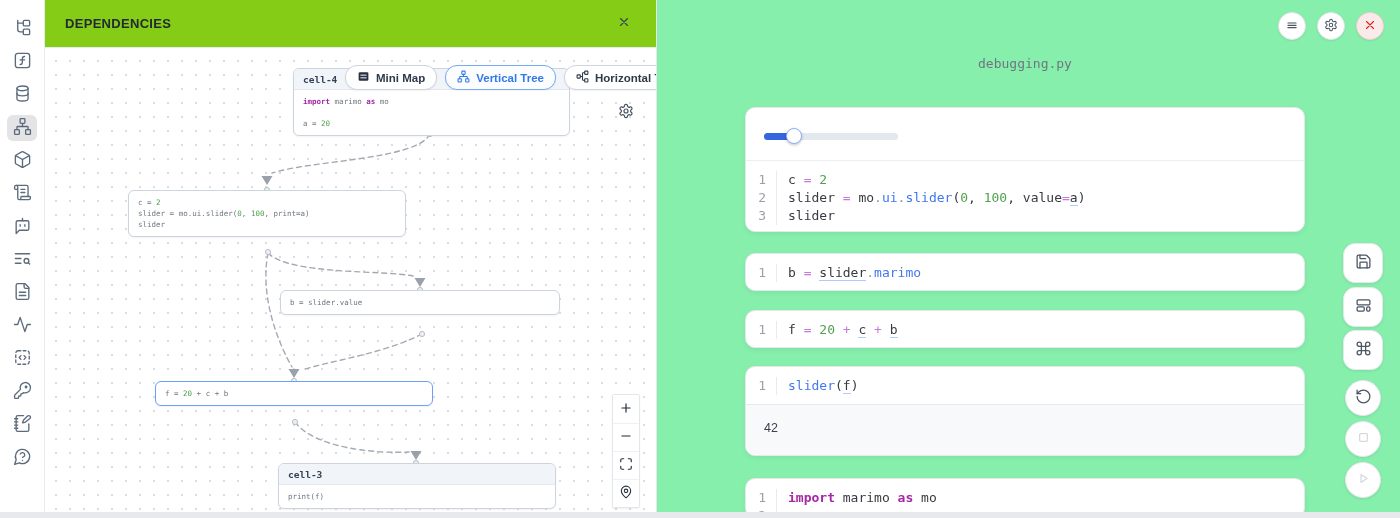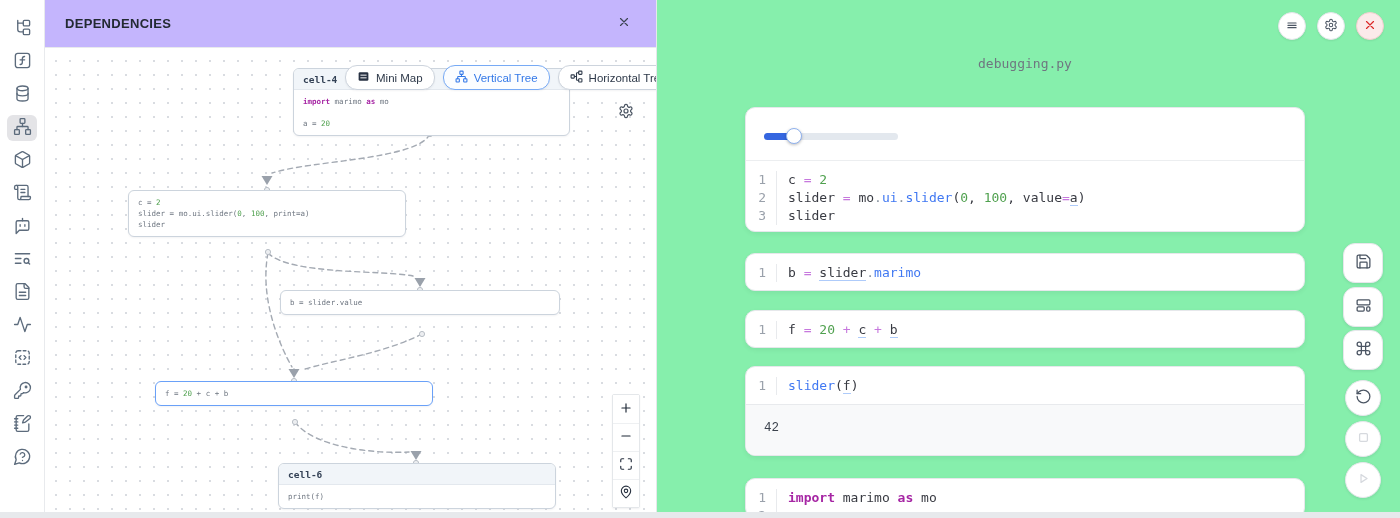--- a/index.html
+++ b/index.html
@@ -12,42 +12,42 @@
   .sidebar{position:absolute;left:0;top:0;width:45px;height:100%;background:#fff;
     border-right:1px solid #e8eaed;display:flex;flex-direction:column;align-items:center;
     padding-top:16px;gap:7px;z-index:40}
   .sb{width:30px;height:26px;display:flex;align-items:center;justify-content:center;border-radius:6px;cursor:pointer}
   .sb svg{color:#5c6b7c}
   .sb.active{background:#e4e4e7}
   .sb svg{width:19px;height:19px}
 
   
   .dep-panel{position:absolute;left:45px;top:0;width:612px;height:518px;background:#fff;border-right:1px solid #e6e8eb}
-  .dep-header{position:absolute;left:0;top:0;right:0;height:48px;background:#c4b5fd;
+  .dep-header{position:absolute;left:0;top:0;right:0;height:48px;background:#84cc16;
     border-bottom:1px solid #e8eaed;display:flex;align-items:center;padding:0 20px;z-index:6}
   .dep-title{font-size:13px;font-weight:bold;color:#232a33;letter-spacing:.3px}
   .dep-close{margin-left:auto;width:24px;height:24px;border:none;background:none;display:flex;
     align-items:center;justify-content:center;cursor:pointer;color:#3c4452}
   .graph{position:absolute;left:0;top:48px;right:0;bottom:6px;overflow:hidden;
     background-image:radial-gradient(#d9dce1 1.1px,transparent 1.1px);background-size:14px 14px;background-position:4px 6px}
   .edges{position:absolute;left:0;top:0;z-index:1}
 
   .gnode{position:absolute;background:#fff;border:1px solid #ccd4dd;border-radius:6px;
     box-shadow:0 1px 2px rgba(15,23,42,.05);overflow:hidden;z-index:2;cursor:pointer}
   .ghead{background:#f1f5f9;border-bottom:1px solid #e3e8ee;padding:5px 9px 4px;
     font-family:"DejaVu Sans Mono",monospace;font-size:9.5px;font-weight:bold;color:#334155}
   .gbody{padding:6px 9px;font-family:"DejaVu Sans Mono",monospace;font-size:7.5px;line-height:11px;
     color:#6e7681;white-space:pre}
   .gnode.selected{border:1.6px solid #6aa1f8}
   .gnode.selected .ghead{background:#eef5ff}
   .gbody .tok-d{color:#6e7681}
 
   .view-toolbar{position:absolute;left:300px;top:17px;display:flex;gap:8px;z-index:4}
   .vbtn{display:flex;align-items:center;gap:6px;height:25px;padding:0 11px;background:#fff;
-    border:1px solid #cdd4dd;border-radius:12px;font-size:11.5px;font-weight:normal;color:#2f3a4a;
+    border:1px solid #cdd4dd;border-radius:12px;font-size:11.5px;font-weight:bold;color:#2f3a4a;
     cursor:pointer;box-shadow:0 1px 2px rgba(15,23,42,.05);white-space:nowrap}
   .vbtn.active{color:#3479e8;border-color:#77aaf5;background:#fbfdff}
   .vbtn svg{width:13px;height:13px}
   .graph-gear{position:absolute;left:571px;top:54px;width:20px;height:20px;border:none;background:none;
     cursor:pointer;color:#4b5563;z-index:4}
   .graph-gear svg{width:16px;height:16px}
 
   .zoom-stack{position:absolute;left:567px;top:346px;width:28px;background:#fff;border:1px solid #e4e7ea;
     border-radius:2px;box-shadow:0 1px 2px rgba(15,23,42,.06);z-index:4;display:flex;flex-direction:column}
   .zbtn{width:100%;height:28px;border:none;background:#fff;display:flex;align-items:center;justify-content:center;
@@ -79,21 +79,21 @@
   .tok-g{color:#8b95a1}
   .tok-u{color:#383a42;border-bottom:1.5px solid #aecbfa}
   .gbody .tok-k{font-weight:bold}
 
   .slider-sec{height:53px;border-bottom:1px solid #eceef0;position:relative}
   .track{position:absolute;left:18px;top:25px;width:134px;height:7px;border-radius:4px;background:#e3e8ee;cursor:pointer}
   .fill{position:absolute;left:0;top:0;height:7px;border-radius:4px;background:#3566e0}
   .knob{position:absolute;top:-5px;width:16px;height:16px;border-radius:50%;background:#fff;
     border:1.5px solid #8fb1ee;box-shadow:0 1px 3px rgba(0,0,0,.25);margin-left:-8px}
   .output{border-top:1px solid #e8eaed;background:#f8f9fa;padding:16px 18px;height:52px;
-    font-family:Liberation Mono, monospace;font-size:12.5px;color:#3c434d}
+    font-family:Liberation Sans, sans-serif;font-size:12.5px;color:#3c434d}
 
   .act{position:absolute;left:686px;width:40px;height:40px;border-radius:12px;background:#fff;
     border:1px solid #e6e8eb;box-shadow:0 1px 3px rgba(15,23,42,.09);display:flex;align-items:center;
     justify-content:center;cursor:pointer;color:#4b5563}
   .act svg{width:17px;height:17px}
   .actc{left:688px;width:36px;height:36px;border-radius:50%}
   .actc.dim{color:#d6d9de}
 </style>
 </head>
 <body>
@@ -253,21 +253,21 @@
       <div class="gnode" style="left:83px;top:142px;width:278px">
         <div class="gbody"><div><span class="tok-d">c = </span><span class="tok-n">2</span></div><div><span class="tok-d">slider = mo.ui.slider(</span><span class="tok-n">0</span><span class="tok-d">, </span><span class="tok-n">100</span><span class="tok-d">, print=a)</span></div><div><span class="tok-d">slider</span></div></div>
       </div>
       <div class="gnode" style="left:235px;top:242px;width:280px">
         <div class="gbody"><div><span class="tok-d">b = slider.value</span></div></div>
       </div>
       <div class="gnode selected" style="left:110px;top:333px;width:278px">
         <div class="gbody"><div><span class="tok-d">f = </span><span class="tok-n">20</span><span class="tok-d"> + c + b</span></div></div>
       </div>
       <div class="gnode" style="left:233px;top:415px;width:278px">
-        <div class="ghead">cell-6</div>
+        <div class="ghead">cell-3</div>
         <div class="gbody"><div><span class="tok-d">print(f)</span></div></div>
       </div>
 
       <div class="view-toolbar">
         <button class="vbtn">
           <span><svg viewBox="0 0 24 24">
                 <rect x="3" y="4" width="18" height="16" rx="2.5" fill="#273142"></rect>
                 <path d="M7 9.5h10M7 14.5h10" stroke="#fff" stroke-width="1.8" stroke-linecap="round"></path>
               </svg></span>
           <span>Mini Map</span>

